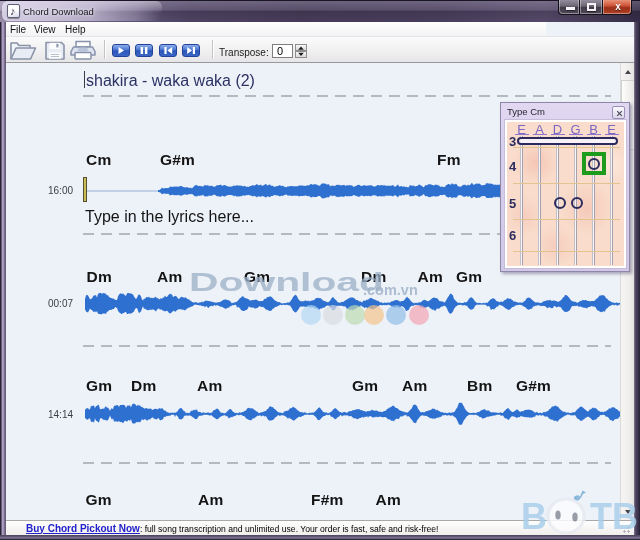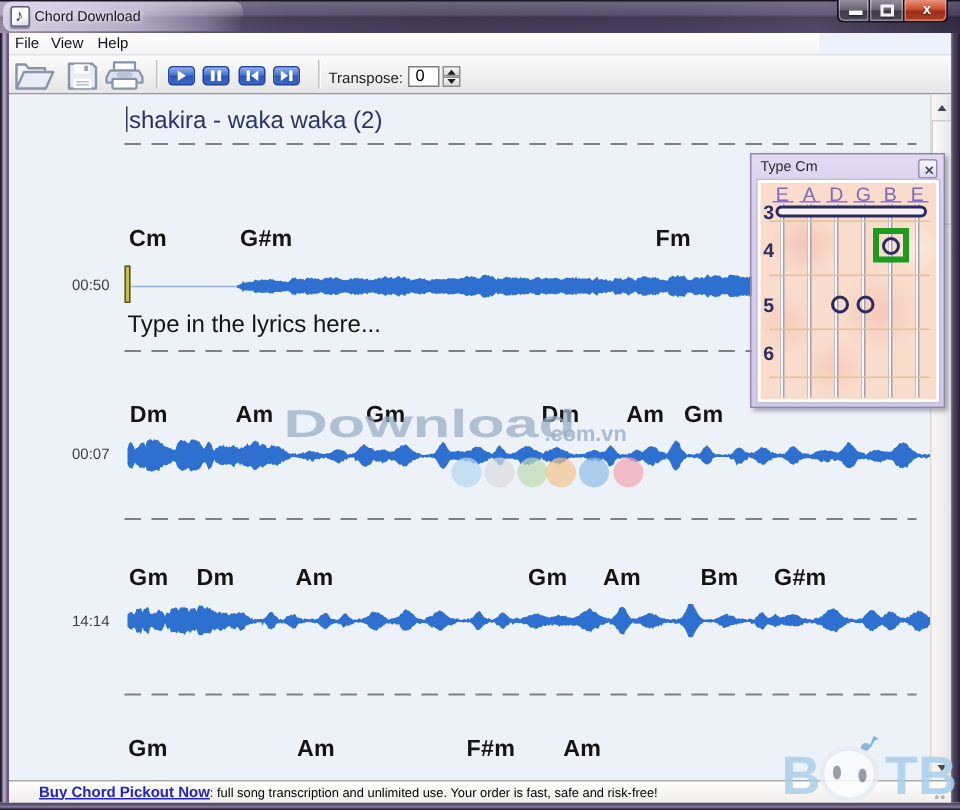--- a/index.html
+++ b/index.html
@@ -158,21 +158,21 @@
 </div>
 <div class="abs" id="content">
   <div id="caret"></div>
   <div id="songtitle">shakira - waka waka (2)</div>
   <svg class="dashsvg" style="top:32px" width="530" height="2">
       <line x1="1" y1="1" x2="529" y2="1" stroke="#7d8186" stroke-width="1.2" stroke-dasharray="11 7"></line>
     </svg>
   <div class="chord" style="left:80px;top:88px">Cm</div>
   <div class="chord" style="left:154px;top:88px">G#m</div>
   <div class="chord" style="left:431px;top:88px">Fm</div>
-  <div class="tstamp" style="left:42px;top:122px">00:50</div>
+  <div class="tstamp" style="left:42px;top:122px">16:00</div>
   <svg class="wavesvg" style="left:34px;top:111.5px" viewBox="0 0 585 32">
     <line x1="47" y1="16" x2="578" y2="16" stroke="#94b2d6" stroke-width="1"></line>
     <path d="M118,15.1 L119,15.2 L120,14.5 L121,14.1 L122,12.4 L123,13.5 L124,13.3 L125,13.2 L126,12.9 L127,12.9 L128,13.2 L129,12.7 L130,11.4 L131,11.8 L132,11.8 L133,12.1 L134,11.4 L135,11.4 L136,11.7 L137,11.3 L138,11.9 L139,11.5 L140,10.9 L141,11.3 L142,11.1 L143,11.9 L144,12.3 L145,12.2 L146,12.4 L147,12.0 L148,12.5 L149,12.9 L150,12.7 L151,12.8 L152,13.4 L153,12.3 L154,11.4 L155,10.1 L156,10.5 L157,9.8 L158,11.2 L159,11.1 L160,10.7 L161,11.4 L162,10.8 L163,12.0 L164,10.6 L165,10.1 L166,10.2 L167,10.8 L168,9.8 L169,11.4 L170,10.4 L171,11.0 L172,10.7 L173,11.3 L174,11.9 L175,11.4 L176,10.9 L177,10.0 L178,10.5 L179,10.1 L180,10.0 L181,9.6 L182,11.1 L183,10.4 L184,9.9 L185,10.0 L186,10.8 L187,11.0 L188,11.5 L189,11.6 L190,11.8 L191,11.5 L192,11.6 L193,11.1 L194,10.3 L195,11.3 L196,10.5 L197,10.1 L198,10.9 L199,10.0 L200,11.2 L201,10.3 L202,10.9 L203,11.5 L204,11.0 L205,10.7 L206,12.0 L207,11.4 L208,11.9 L209,11.7 L210,11.0 L211,11.1 L212,10.6 L213,10.0 L214,10.8 L215,10.2 L216,9.8 L217,8.8 L218,10.2 L219,10.2 L220,10.1 L221,9.5 L222,10.9 L223,10.5 L224,10.0 L225,9.4 L226,8.8 L227,10.2 L228,10.4 L229,9.6 L230,9.4 L231,10.8 L232,10.7 L233,10.7 L234,12.1 L235,11.5 L236,11.5 L237,11.1 L238,11.0 L239,10.6 L240,10.1 L241,11.0 L242,11.0 L243,10.6 L244,11.7 L245,11.8 L246,12.2 L247,12.1 L248,10.9 L249,11.7 L250,11.0 L251,11.0 L252,11.0 L253,11.2 L254,11.2 L255,11.4 L256,10.9 L257,11.5 L258,10.9 L259,10.4 L260,10.6 L261,10.6 L262,10.5 L263,10.5 L264,10.9 L265,10.8 L266,11.1 L267,10.3 L268,10.3 L269,10.5 L270,9.6 L271,9.0 L272,9.3 L273,9.9 L274,9.1 L275,9.3 L276,9.6 L277,9.6 L278,10.6 L279,10.6 L280,10.7 L281,9.3 L282,8.4 L283,8.4 L284,8.2 L285,8.9 L286,8.4 L287,9.9 L288,8.8 L289,9.7 L290,10.8 L291,11.6 L292,10.1 L293,11.2 L294,10.6 L295,11.2 L296,10.1 L297,9.9 L298,9.4 L299,10.2 L300,9.7 L301,10.8 L302,9.9 L303,10.3 L304,9.8 L305,10.5 L306,10.9 L307,9.7 L308,10.7 L309,10.1 L310,10.3 L311,10.6 L312,10.3 L313,11.4 L314,11.9 L315,11.0 L316,11.2 L317,10.0 L318,10.0 L319,9.7 L320,10.2 L321,11.3 L322,10.8 L323,10.7 L324,10.0 L325,10.5 L326,10.8 L327,10.4 L328,10.8 L329,10.3 L330,10.5 L331,10.0 L332,10.8 L333,10.9 L334,11.7 L335,11.2 L336,11.2 L337,10.3 L338,10.0 L339,10.3 L340,10.4 L341,10.3 L342,9.8 L343,11.0 L344,9.4 L345,11.0 L346,10.4 L347,10.8 L348,10.7 L349,10.7 L350,10.7 L351,10.7 L352,10.6 L353,10.1 L354,11.1 L355,12.1 L356,11.1 L357,10.5 L358,9.3 L359,11.4 L360,11.4 L361,11.0 L362,11.3 L363,11.9 L364,10.9 L365,12.1 L366,12.1 L367,11.7 L368,12.8 L369,11.8 L370,10.1 L371,10.5 L372,10.7 L373,10.8 L374,10.4 L375,11.8 L376,11.1 L377,11.1 L378,10.5 L379,9.3 L380,10.1 L381,10.5 L382,10.9 L383,11.9 L384,12.2 L385,10.4 L386,10.1 L387,10.4 L388,9.6 L389,9.0 L390,9.4 L391,9.3 L392,10.1 L393,9.9 L394,10.8 L395,9.6 L396,10.1 L397,9.6 L398,10.6 L399,10.3 L400,11.7 L401,11.7 L402,11.4 L403,11.9 L404,11.8 L405,12.3 L406,10.1 L407,9.9 L408,9.0 L409,9.0 L410,9.8 L411,9.4 L412,8.1 L413,9.6 L414,9.0 L415,9.4 L416,8.5 L417,9.8 L418,11.2 L419,11.6 L420,11.8 L421,11.5 L422,11.1 L423,9.8 L424,10.0 L425,9.6 L426,10.6 L427,10.5 L428,9.5 L429,10.6 L430,10.0 L431,8.7 L432,7.8 L433,9.4 L434,9.8 L435,9.2 L436,8.8 L437,8.2 L438,9.0 L439,8.6 L440,8.8 L441,10.0 L442,10.5 L443,9.9 L444,10.0 L445,10.0 L446,8.4 L447,8.0 L448,8.4 L449,8.4 L450,8.6 L451,8.7 L452,8.7 L453,9.2 L454,10.1 L455,9.4 L456,9.8 L457,10.1 L458,9.4 L459,10.3 L460,8.9 L461,9.4 L462,9.5 L463,9.2 L464,7.8 L465,8.0 L466,9.2 L467,8.5 L468,7.9 L469,8.8 L470,8.9 L471,8.3 L472,8.4 L473,8.4 L474,7.8 L475,8.2 L476,8.2 L477,7.8 L478,8.5 L479,7.8 L480,8.6 L481,9.0 L482,9.4 L483,10.1 L484,10.9 L485,10.8 L486,10.6 L487,9.2 L488,8.1 L489,7.8 L490,7.8 L491,8.6 L492,7.8 L493,8.1 L494,8.3 L495,8.1 L496,8.7 L497,9.0 L498,7.9 L499,7.8 L500,8.2 L501,8.1 L502,8.5 L503,9.1 L504,8.3 L505,9.0 L506,9.4 L507,9.5 L508,8.6 L509,9.4 L510,10.0 L511,10.3 L512,10.0 L513,9.8 L514,10.7 L515,9.9 L516,10.0 L517,9.8 L518,10.2 L519,11.2 L520,9.8 L521,10.3 L522,11.2 L523,9.9 L524,10.3 L525,10.2 L526,10.3 L527,9.8 L528,9.8 L529,10.1 L530,9.5 L531,9.1 L532,8.7 L533,8.4 L534,8.3 L535,9.2 L536,7.8 L537,8.6 L538,9.2 L539,9.2 L540,9.8 L541,8.9 L542,9.5 L543,7.9 L544,8.5 L545,8.2 L546,8.2 L547,8.9 L548,8.4 L549,8.4 L550,8.2 L551,9.1 L552,8.1 L553,7.9 L554,8.7 L555,8.5 L556,8.0 L557,8.6 L558,8.4 L559,8.1 L560,8.9 L561,9.6 L562,9.5 L563,7.8 L564,9.0 L565,10.9 L566,10.7 L567,10.9 L568,11.1 L569,11.0 L570,8.3 L571,8.0 L572,8.2 L573,7.8 L574,8.1 L575,8.1 L576,7.8 L577,8.8 L578,7.8 L579,8.7 L580,11.3 L580,20.6 L579,23.0 L578,23.9 L577,23.0 L576,23.9 L575,23.4 L574,23.5 L573,23.7 L572,23.4 L571,23.6 L570,23.2 L569,20.6 L568,20.6 L567,20.8 L566,20.9 L565,20.7 L564,22.4 L563,23.4 L562,21.6 L561,21.6 L560,22.3 L559,23.1 L558,22.9 L557,22.9 L556,23.6 L555,23.1 L554,22.9 L553,23.8 L552,23.6 L551,22.7 L550,23.5 L549,23.2 L548,23.2 L547,22.6 L546,23.3 L545,23.4 L544,23.2 L543,23.7 L542,22.3 L541,22.8 L540,22.0 L539,22.6 L538,22.5 L537,23.2 L536,23.9 L535,22.7 L534,23.5 L533,23.5 L532,23.1 L531,22.7 L530,22.2 L529,21.5 L528,21.8 L527,21.7 L526,21.2 L525,21.3 L524,21.2 L523,21.6 L522,20.5 L521,21.4 L520,21.8 L519,20.3 L518,21.2 L517,21.6 L516,21.4 L515,21.4 L514,20.6 L513,21.4 L512,21.1 L511,21.1 L510,21.5 L509,22.0 L508,22.8 L507,22.0 L506,22.2 L505,22.5 L504,23.2 L503,22.5 L502,23.0 L501,23.4 L500,23.4 L499,23.7 L498,23.5 L497,22.5 L496,22.9 L495,23.5 L494,23.3 L493,23.4 L492,23.7 L491,22.9 L490,23.6 L489,23.7 L488,23.6 L487,22.5 L486,21.2 L485,20.9 L484,20.8 L483,21.5 L482,22.2 L481,22.6 L480,22.9 L479,23.5 L478,22.8 L477,23.3 L476,22.9 L475,23.0 L474,23.3 L473,22.8 L472,22.7 L471,22.9 L470,22.4 L469,22.5 L468,23.6 L467,22.9 L466,22.3 L465,23.5 L464,23.8 L463,22.6 L462,22.4 L461,22.4 L460,23.0 L459,21.6 L458,22.5 L457,21.8 L456,22.0 L455,22.4 L454,21.6 L453,22.5 L452,22.9 L451,22.8 L450,22.7 L449,23.0 L448,22.9 L447,23.1 L446,22.5 L445,21.0 L444,21.1 L443,21.3 L442,20.9 L441,21.4 L440,22.4 L439,22.8 L438,22.5 L437,23.3 L436,22.7 L435,22.3 L434,21.7 L433,22.0 L432,23.5 L431,22.7 L430,21.4 L429,21.0 L428,22.0 L427,21.2 L426,21.0 L425,21.9 L424,21.5 L423,21.8 L422,20.6 L421,20.4 L420,19.9 L419,20.2 L418,20.4 L417,21.9 L416,23.1 L415,22.3 L414,22.7 L413,22.1 L412,23.4 L411,22.2 L410,21.8 L409,22.6 L408,22.5 L407,21.8 L406,21.5 L405,19.4 L404,19.9 L403,19.8 L402,20.2 L401,19.9 L400,19.9 L399,21.3 L398,21.0 L397,21.8 L396,21.3 L395,21.8 L394,20.7 L393,21.6 L392,21.3 L391,22.1 L390,22.0 L389,22.3 L388,21.7 L387,20.9 L386,21.3 L385,20.9 L384,19.3 L383,19.5 L382,20.4 L381,20.7 L380,21.2 L379,22.1 L378,21.1 L377,20.4 L376,20.4 L375,19.8 L374,21.3 L373,21.0 L372,21.1 L371,21.3 L370,21.5 L369,19.9 L368,19.0 L367,20.0 L366,19.5 L365,19.6 L364,20.7 L363,19.7 L362,20.3 L361,20.7 L360,20.4 L359,20.5 L358,22.4 L357,21.4 L356,20.7 L355,19.9 L354,20.7 L353,21.6 L352,21.0 L351,20.7 L350,20.7 L349,20.8 L348,20.7 L347,20.6 L346,20.9 L345,20.5 L344,21.9 L343,20.5 L342,21.7 L341,21.3 L340,21.1 L339,21.2 L338,21.5 L337,21.3 L336,20.5 L335,20.4 L334,19.9 L333,20.6 L332,20.6 L331,21.4 L330,21.0 L329,21.1 L328,20.7 L327,21.2 L326,20.7 L325,21.1 L324,21.5 L323,20.8 L322,20.8 L321,20.4 L320,21.4 L319,21.8 L318,21.6 L317,21.6 L316,20.5 L315,20.8 L314,20.0 L313,20.3 L312,21.3 L311,20.9 L310,21.2 L309,21.4 L308,20.8 L307,21.8 L306,20.7 L305,21.1 L304,21.9 L303,21.5 L302,22.0 L301,21.1 L300,22.2 L299,21.6 L298,22.3 L297,21.8 L296,21.7 L295,20.6 L294,21.0 L293,20.5 L292,21.5 L291,20.0 L290,20.9 L289,21.9 L288,22.8 L287,21.8 L286,23.1 L285,22.8 L284,23.4 L283,23.3 L282,23.3 L281,22.3 L280,21.0 L279,21.1 L278,21.0 L277,21.9 L276,21.9 L275,22.1 L274,22.3 L273,21.6 L272,22.2 L271,22.4 L270,21.8 L269,21.0 L268,21.2 L267,21.1 L266,20.4 L265,20.8 L264,20.7 L263,21.0 L262,21.1 L261,21.1 L260,21.1 L259,21.4 L258,20.9 L257,20.4 L256,21.0 L255,20.5 L254,20.7 L253,20.7 L252,20.9 L251,20.8 L250,20.8 L249,20.3 L248,20.9 L247,19.7 L246,19.6 L245,20.0 L244,20.1 L243,21.1 L242,20.8 L241,20.7 L240,21.5 L239,20.9 L238,20.6 L237,20.6 L236,20.3 L235,20.2 L234,19.7 L233,20.9 L232,20.9 L231,20.9 L230,22.3 L229,22.0 L228,21.2 L227,21.5 L226,22.8 L225,22.1 L224,21.6 L223,21.2 L222,20.7 L221,21.9 L220,21.4 L219,21.4 L218,21.3 L217,22.5 L216,21.5 L215,21.2 L214,20.7 L213,21.5 L212,21.0 L211,20.5 L210,20.5 L209,20.0 L208,19.8 L207,20.4 L206,19.8 L205,21.1 L204,20.6 L203,20.2 L202,20.9 L201,21.5 L200,20.7 L199,21.9 L198,21.0 L197,21.7 L196,21.2 L195,20.6 L194,21.5 L193,20.5 L192,20.2 L191,20.1 L190,19.9 L189,20.1 L188,20.1 L187,20.5 L186,20.8 L185,21.5 L184,21.6 L183,21.1 L182,20.6 L181,21.9 L180,21.4 L179,21.4 L178,21.0 L177,21.5 L176,20.6 L175,20.1 L174,19.6 L173,20.1 L172,20.8 L171,20.7 L170,21.1 L169,20.3 L168,21.7 L167,20.9 L166,21.4 L165,21.5 L164,21.1 L163,19.6 L162,20.8 L161,20.2 L160,20.9 L159,20.7 L158,20.4 L157,21.8 L156,21.1 L155,21.6 L154,20.4 L153,19.7 L152,18.7 L151,19.2 L150,19.2 L149,19.1 L148,19.5 L147,19.9 L146,19.5 L145,19.6 L144,19.5 L143,19.9 L142,20.6 L141,20.4 L140,20.8 L139,20.1 L138,19.8 L137,20.4 L136,20.0 L135,20.3 L134,20.3 L133,19.6 L132,20.0 L131,20.1 L130,20.4 L129,19.2 L128,18.6 L127,18.9 L126,18.8 L125,18.6 L124,18.7 L123,18.5 L122,19.6 L121,18.0 L120,17.6 L119,17.0 L118,17.1 Z" fill="#2e70d0"></path>
   </svg>
   <div style="position:absolute;left:77px;top:114px;width:4px;height:25px;background:#c9bd5a;border:1px solid #55512f"></div>
   <div id="lyrics1">Type in the lyrics here...</div>
   <svg class="dashsvg" style="top:170px" width="530" height="2">
       <line x1="1" y1="1" x2="529" y2="1" stroke="#7d8186" stroke-width="1.2" stroke-dasharray="11 7"></line>
     </svg>
   <div class="chord" style="left:80.5px;top:204.5px">Dm</div>

